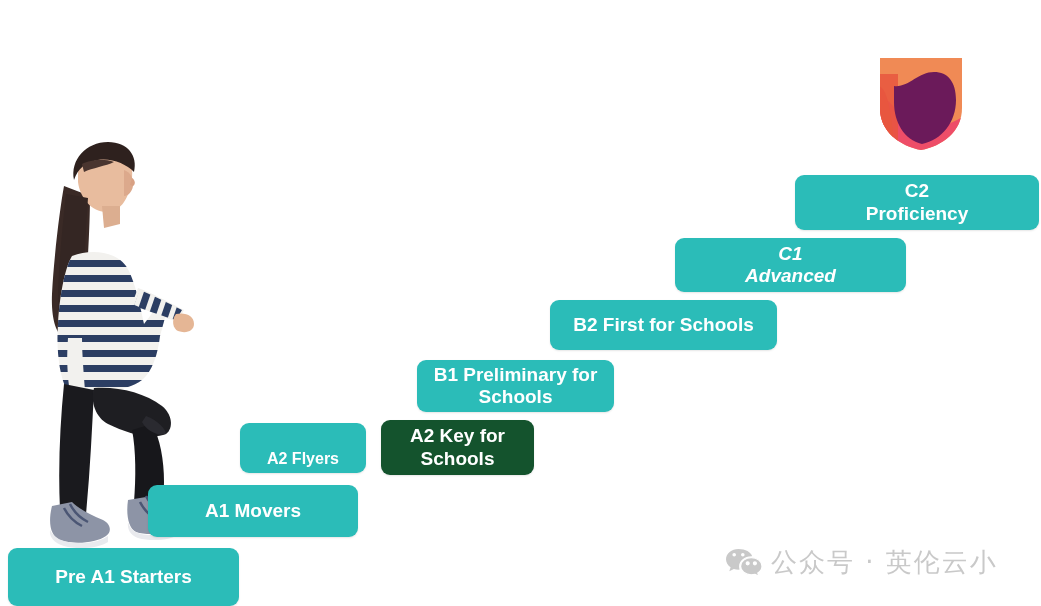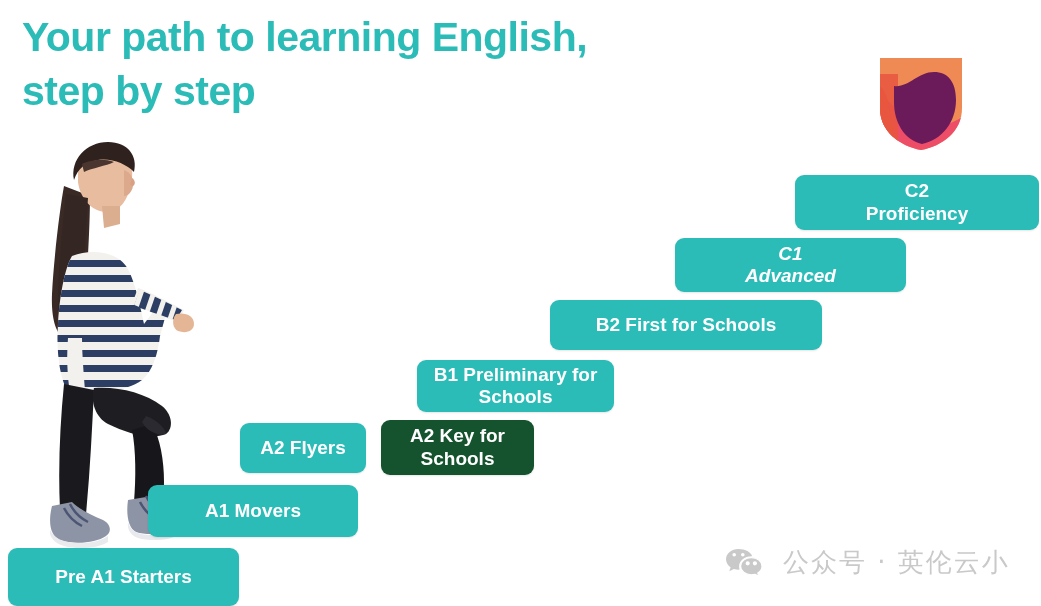--- a/index.html
+++ b/index.html
@@ -46,37 +46,35 @@
   
   .person{
     position:absolute;left:16px;top:138px;width:230px;height:430px;
     z-index:4;
   }
   .person svg{display:block;width:100%;height:100%;}
 
   
   .watermark{
     position:absolute;left:725px;top:545px;
-    display:flex;align-items:center;gap:20px;
+    display:flex;align-items:center;gap:8px;
     color:#C9C9C9;
     font-size:26px;
     letter-spacing:2px;
     font-family:"DejaVu Sans", sans-serif;
     z-index:8;
   }
   .wm-icon{width:38px;height:32px;flex:0 0 auto;}
   .wm-icon svg{display:block;width:100%;height:100%;}
 </style>
 </head>
 <body>
 
 <div class="slide">
 
-  <div class="title">Your path to learning English,
-step by step</div>
 
   <div class="logo">
     <svg viewBox="0 0 86 96" xmlns="http://www.w3.org/2000/svg">
       <defs>
         <clipPath id="shieldClip">
           <path d="M2,2 H84 V52 C84,76 64,90 43,94 C22,90 2,76 2,52 Z"></path>
         </clipPath>
       </defs>
       <g clip-path="url(#shieldClip)">
         <rect x="0" y="0" width="86" height="96" fill="#F08A55"></rect>
@@ -199,30 +197,30 @@
     </svg>
   </div>
 
   <div id="steps-layer">
       <div class="step teal" style="left: 8px; top: 548px; width: 231px; height: 58px; font-size: 19px; background: rgb(43, 188, 184);">
         <span style="white-space: pre-line;">Pre A1 Starters</span>
       </div>
       <div class="step teal" style="left: 148px; top: 485px; width: 210px; height: 52px; font-size: 19px; background: rgb(43, 188, 184);">
         <span style="white-space: pre-line;">A1 Movers</span>
       </div>
-      <div class="step teal" style="left: 240px; top: 423px; width: 126px; height: 50px; font-size: 19px; background: rgb(43, 188, 184);">
+      <div class="step teal" style="left: 240px; top: 423px; width: 126px; height: 50px; font-size: 16px; background: rgb(43, 188, 184); align-items: flex-end;">
         <span style="white-space: pre-line;">A2 Flyers</span>
       </div>
       <div class="step orange" style="left: 369px; top: 420px; width: 153px; height: 55px; font-size: 19px; background: #14532d; margin-left: 12px;">
         <span style="white-space: pre-line;">A2 Key for Schools</span>
       </div>
       <div class="step teal" style="left: 417px; top: 360px; width: 197px; height: 52px; font-size: 19px; background: rgb(43, 188, 184);">
         <span style="white-space: pre-line;">B1 Preliminary for Schools</span>
       </div>
-      <div class="step teal" style="left: 550px; top: 300px; width: 272px; height: 50px; font-size: 19px; background: rgb(43, 188, 184);">
+      <div class="step teal" style="left: 550px; top: 300px; width: 227px; height: 50px; font-size: 19px; background: rgb(43, 188, 184);">
         <span style="white-space: pre-line;">B2 First for Schools</span>
       </div>
       <div class="step teal" style="left: 675px; top: 238px; width: 231px; height: 54px; font-size: 19px; background: rgb(43, 188, 184);">
         <span style="white-space: pre-line; font-style: italic;">C1
 Advanced</span>
       </div>
       <div class="step teal" style="left: 795px; top: 175px; width: 244px; height: 55px; font-size: 19px; background: rgb(43, 188, 184);">
         <span style="white-space: pre-line;">C2
 Proficiency</span>
       </div>

